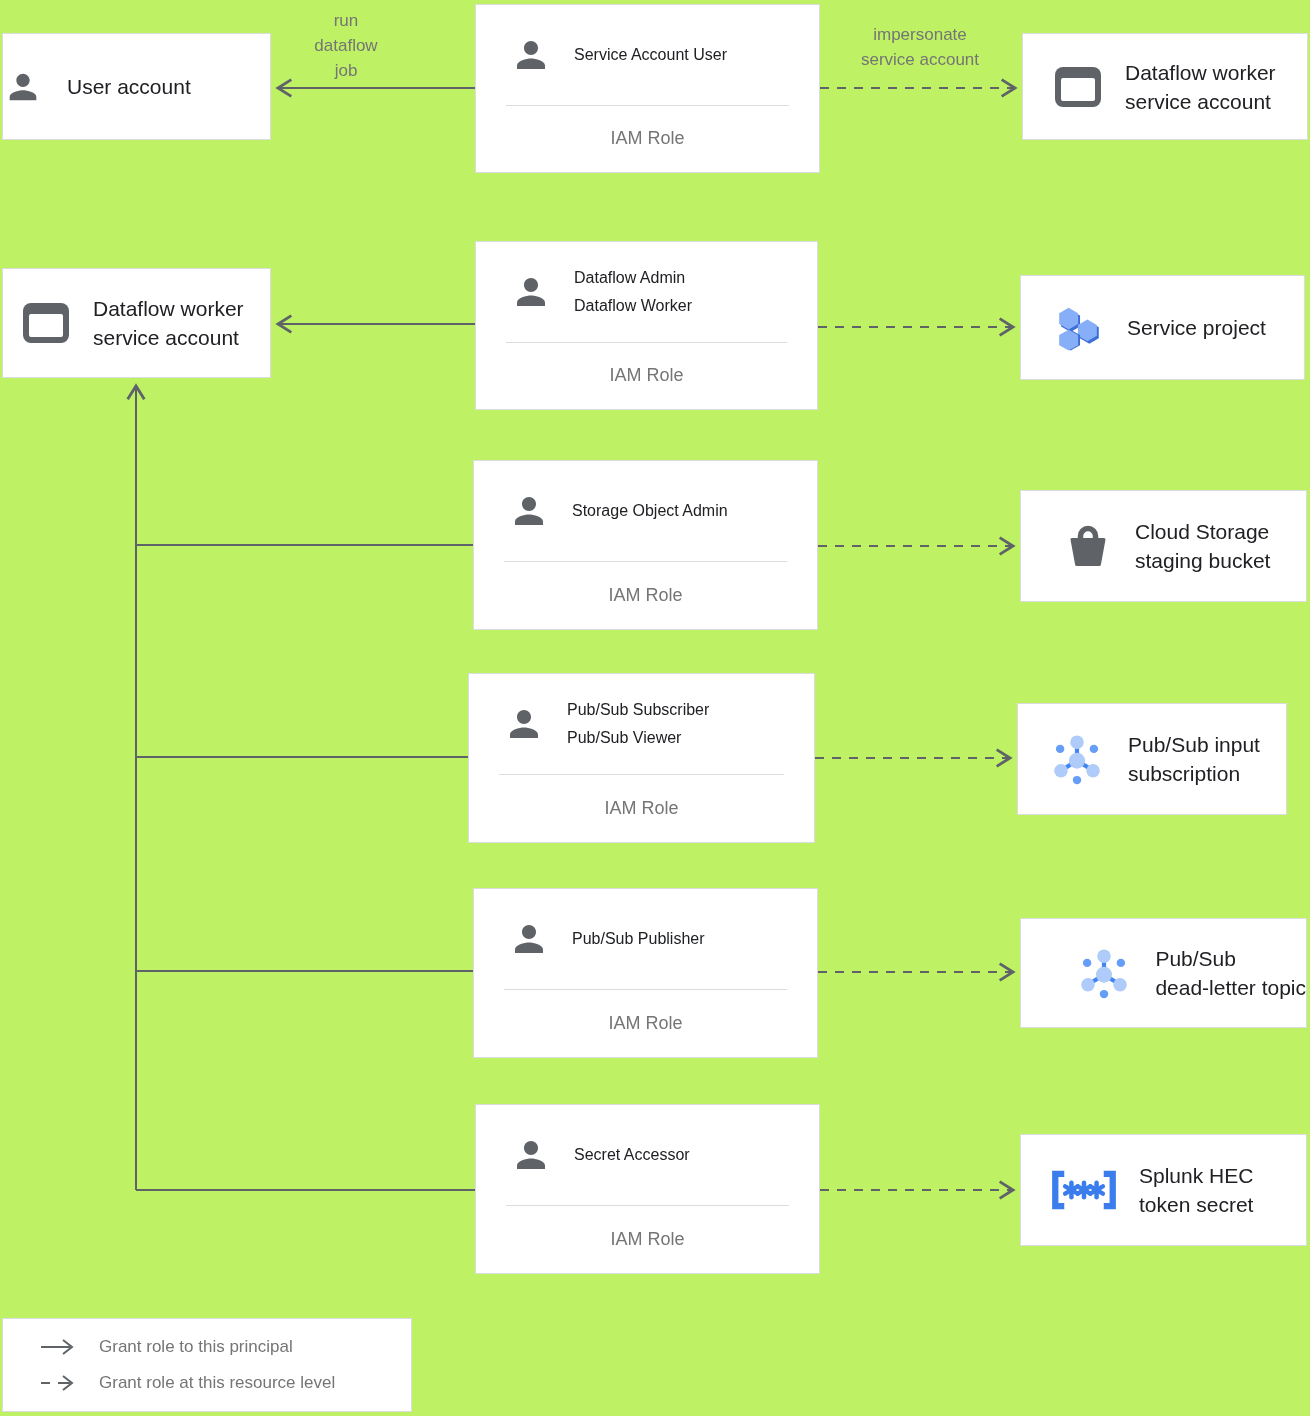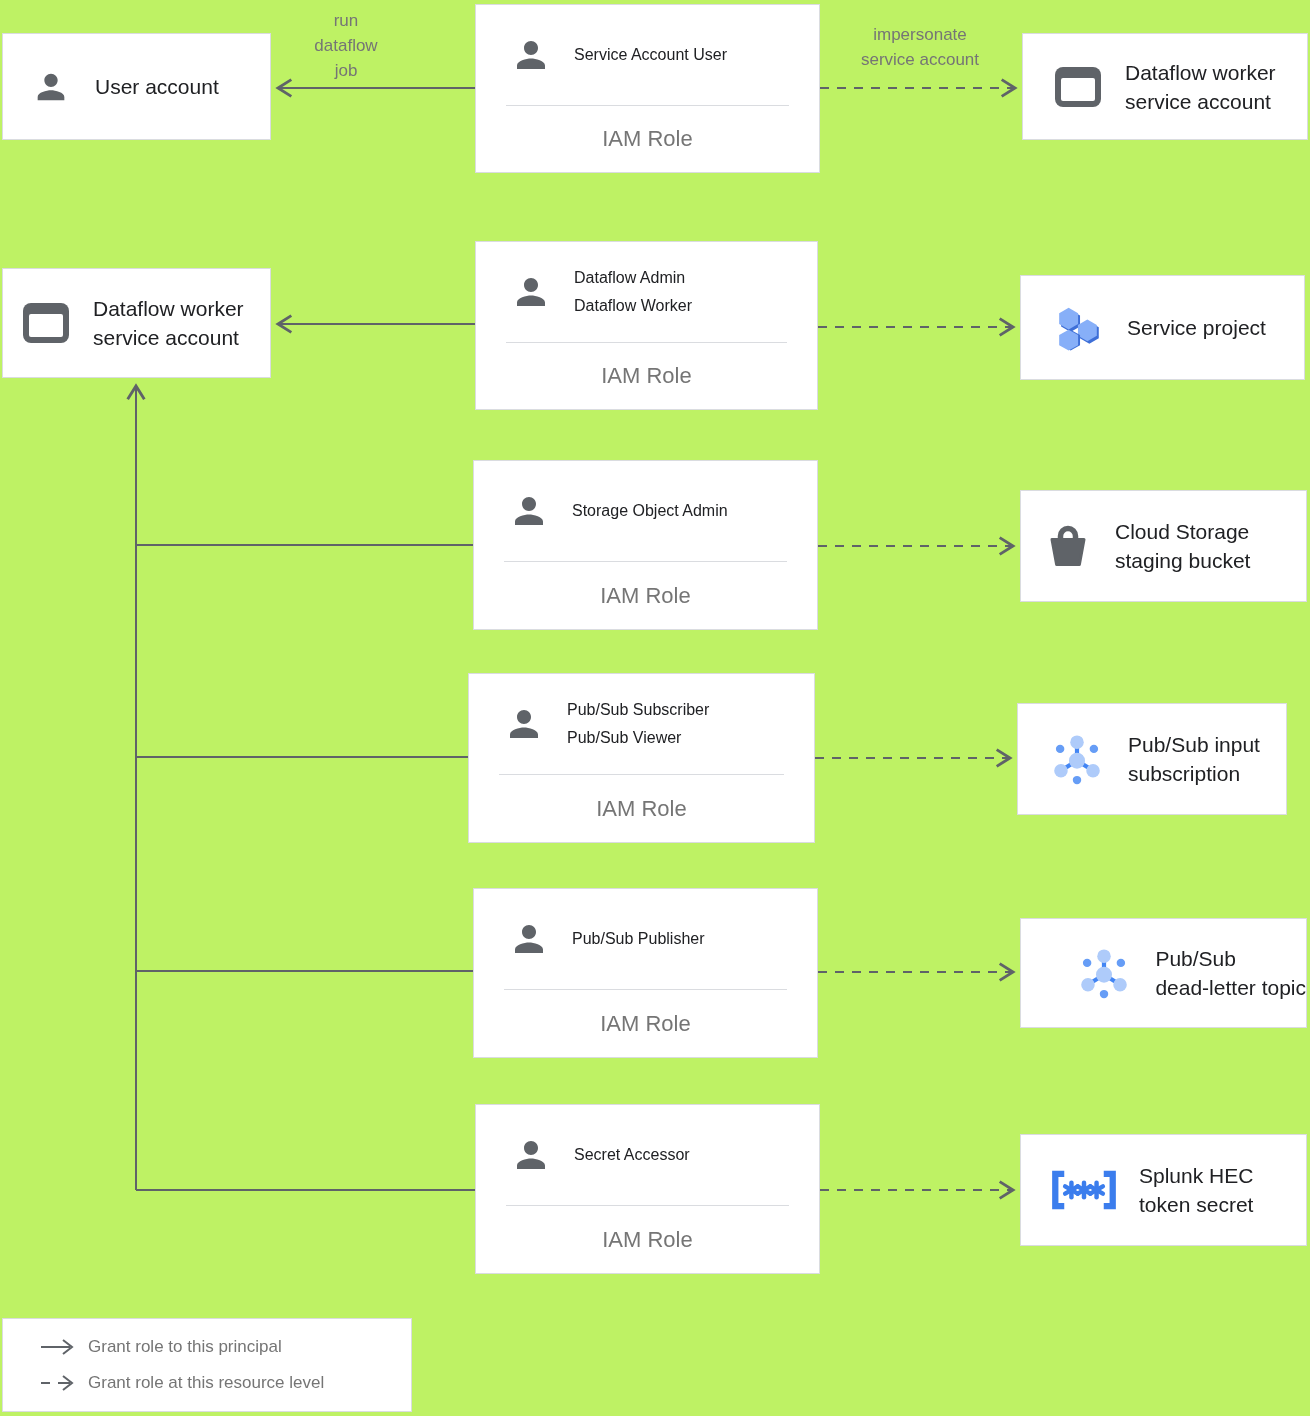--- a/index.html
+++ b/index.html
@@ -5,35 +5,35 @@
   html,body { margin:0; padding:0; background:#ffffff; }
   .canvas {
     position:relative; width:1310px; height:1416px; background:#bef264;
     font-family:"Liberation Sans", sans-serif; overflow:hidden;
   }
   .connectors { position:absolute; left:0; top:0; width:1310px; height:1416px; }
 
   .node, .role, .legend {
     position:absolute; background:#ffffff; border:1.5px solid #dadce0; box-sizing:border-box;
   }
-  .node { display:flex; align-items:center; gap:24px; padding-left:28px; }
+  .node { display:flex; align-items:center; gap:24px; }
   .node-label span { display:block; font-size:21px; line-height:29px; color:#202124; }
 
   .role { display:flex; flex-direction:column; }
   .role-top { flex:1.5; display:flex; align-items:center; gap:22px; padding-left:34px; min-height:0; }
   .role-title span { display:block; font-size:16px; line-height:28px; color:#202124; }
   .role-divider { flex:none; height:1px; background:#dadce0; margin:0 30px; }
   .role-footer { flex:1; display:flex; align-items:center; justify-content:center;
-                 font-size:22px; color:#757575;text-align:right; }
+                 font-size:18px; color:#757575;text-align:right; }
 
   .edge-label { position:absolute; text-align:center; color:#757575; font-size:17px; line-height:25px; }
   .edge-label span { display:block; }
 
   .legend { display:flex; flex-direction:column; justify-content:center; gap:16px; padding-left:36px; }
-  .legend-row { display:flex; align-items:center; gap:5px; color:#757575; font-size:17px; }
+  .legend-row { display:flex; align-items:center; gap:16px; color:#757575; font-size:17px; }
 
   .icon { flex:none; display:block; }
 </style>
 </head>
 <body>
 
 <div class="canvas">
 
   <svg class="connectors" viewBox="0 0 1310 1416" xmlns="http://www.w3.org/2000/svg">
     <defs>
@@ -155,21 +155,21 @@
       </svg>
       <div class="role-title">
         <span>Storage Object Admin</span>
         <span></span>
       </div>
     </div>
     <div class="role-divider"></div>
     <div class="role-footer">IAM Role</div>
   </div>
 
-  <div class="node" style="left:1020px; top:490px; width:287px; height:112px; padding-left:24px;">
+  <div class="node" style="left:1020px; top:490px; width:287px; height:112px; padding-left:44px;">
     <svg class="icon" width="46" height="46" viewBox="0 0 46 46">
       <path d="M15.5 17 v-4 a7.5 7.5 0 0 1 15 0 v4" fill="none" stroke="#5f6368" stroke-width="5.5" stroke-linejoin="round" stroke-linecap="round"></path>
       <path d="M7 16.5 h32 l-4.6 25 h-22.8 z" fill="#5f6368" stroke="#5f6368" stroke-width="3" stroke-linejoin="round"></path>
     </svg>
     <div class="node-label">
       <span>Cloud Storage</span>
       <span>staging bucket</span>
     </div>
   </div>
 

